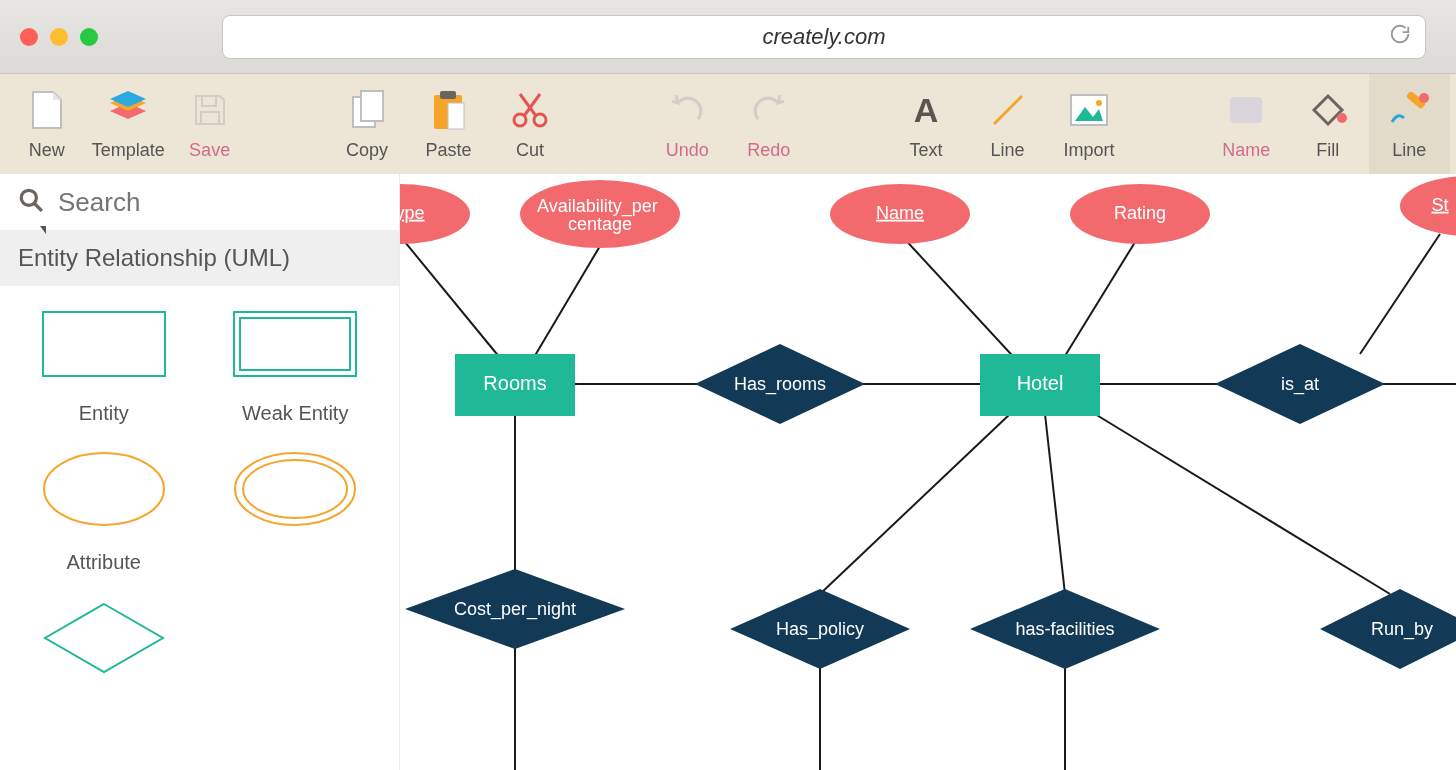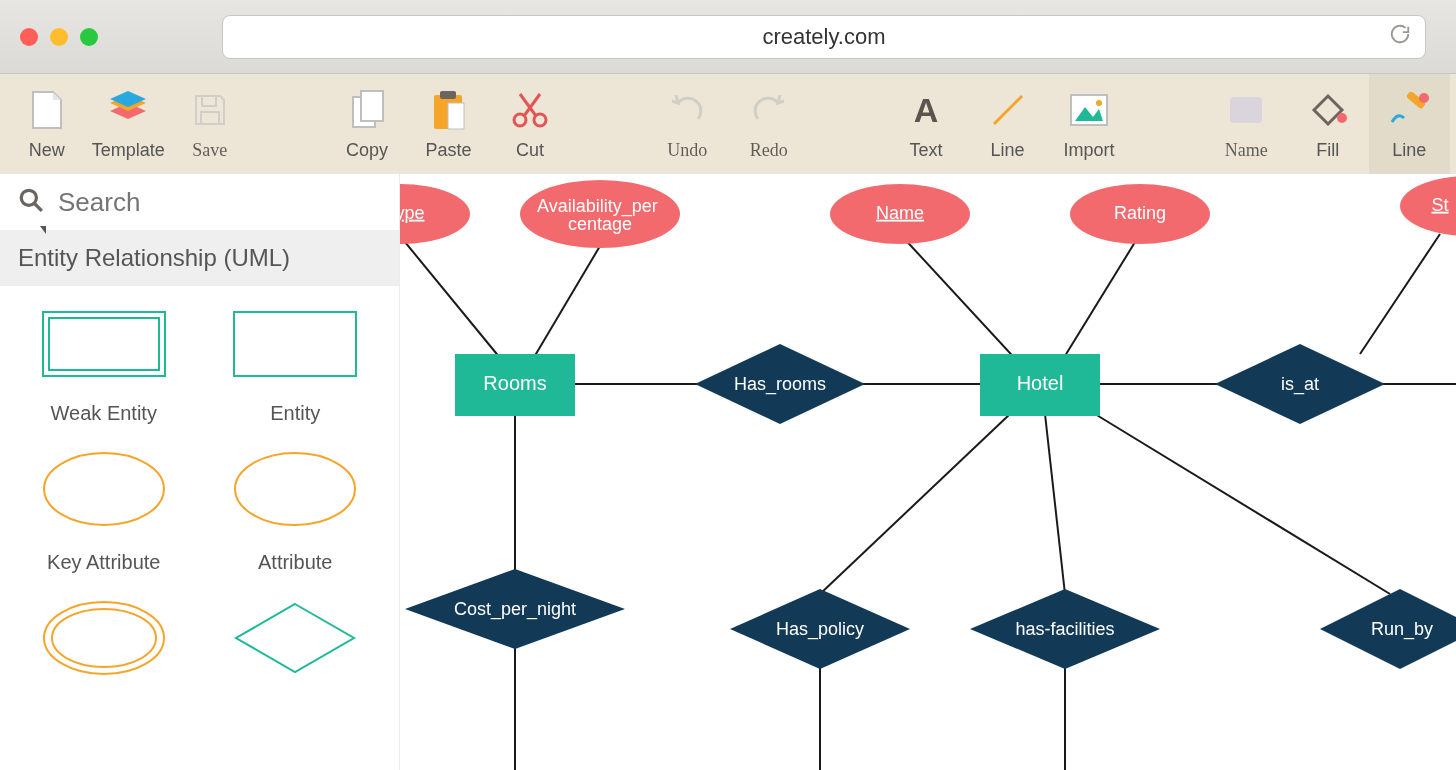--- a/index.html
+++ b/index.html
@@ -14,20 +14,21 @@
 
   
   .browser-chrome {
     height: 74px;
     background: linear-gradient(#e8e6e3, #dcdad6);
     border-bottom: 1px solid #c8c6c2;
     display: flex;
     align-items: center;
     padding: 0 20px;
     gap: 14px;
+    font-style: italic;
   }
   .traffic-lights { display: flex; gap: 12px; }
   .traffic-lights .dot {
     width: 18px; height: 18px; border-radius: 50%;
   }
   .dot.red    { background: #ff5f57; }
   .dot.yellow { background: #ffbd2e; }
   .dot.green  { background: #28c940; }
   .url-bar {
     flex: 1;
@@ -62,21 +63,21 @@
     flex-direction: column;
     align-items: center;
     justify-content: center;
     gap: 8px;
     width: 88px;
     height: 100%;
     cursor: pointer;
     font-size: 18px;
     color: #555;
   }
-  .tool.disabled { opacity: .6; color: #000000; font-family: Liberation Serif, serif; }
+  .tool.disabled { opacity: .6; color: #be185d; }
   .tool.active { background: #e2dbc9; }
   .tool .icon { height: 44px; display:flex; align-items:center; justify-content:center; }
   .tool-gap { width: 82px; }
 
   
   .content { display: flex; height: calc(770px - 74px - 100px); }
   .sidebar {
     width: 400px;
     background: #fff;
     border-right: 1px solid #ececec;
@@ -370,38 +371,32 @@
     </div>
 
     <div style="position:relative; flex:1;">
       <span class="scroll-ind"></span>
 
       <div class="shape-grid">
 
         <div class="shape-card">
           <svg width="130" height="72" viewBox="0 0 130 72">
             <rect x="4" y="4" width="122" height="64" fill="none" stroke="#1fb998" stroke-width="2"></rect>
+          </svg>
+          <span>Entity</span>
+        </div>
+
+        <div class="shape-card">
+          <svg width="130" height="72" viewBox="0 0 130 72">
+            <rect x="4" y="4" width="122" height="64" fill="none" stroke="#1fb998" stroke-width="2"></rect>
             <rect x="10" y="10" width="110" height="52" fill="none" stroke="#1fb998" stroke-width="2"></rect>
           </svg>
           <span>Weak Entity</span>
         </div>
 
-        <div class="shape-card">
-          <svg width="130" height="72" viewBox="0 0 130 72">
-            <rect x="4" y="4" width="122" height="64" fill="none" stroke="#1fb998" stroke-width="2"></rect>
-          </svg>
-          <span>Entity</span>
-        </div>
-
-        <div class="shape-card">
-          <svg width="130" height="80" viewBox="0 0 130 80">
-            <ellipse cx="65" cy="40" rx="60" ry="36" fill="none" stroke="#f4a52a" stroke-width="2"></ellipse>
-          </svg>
-          <span>Key Attribute</span>
-        </div>
 
         <div class="shape-card">
           <svg width="130" height="80" viewBox="0 0 130 80">
             <ellipse cx="65" cy="40" rx="60" ry="36" fill="none" stroke="#f4a52a" stroke-width="2"></ellipse>
           </svg>
           <span>Attribute</span>
         </div>
 
         <div class="shape-card">
           <svg width="130" height="80" viewBox="0 0 130 80">

